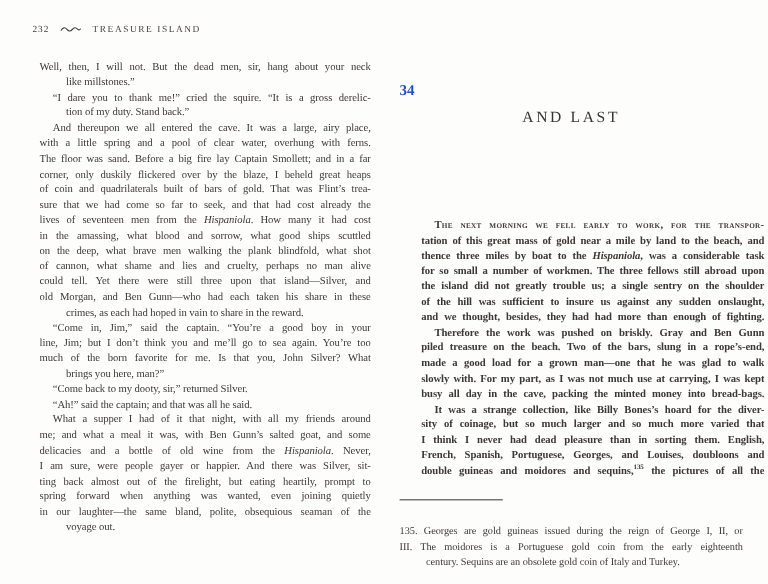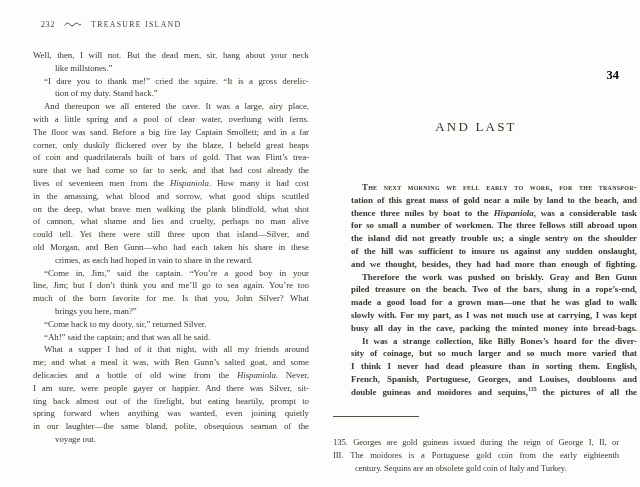--- a/index.html
+++ b/index.html
@@ -6,21 +6,21 @@
   body{
     width:640px;height:487px;overflow:hidden;
     background:#fdfdfc;
     font-family:"Liberation Serif","DejaVu Serif",serif;
     color:#3c3733;
   }
   .spread{position:relative;width:640px;height:487px;}
 
   
   .running-head{
-    position:absolute;left:41px;top:20px;
+    position:absolute;left:27px;top:20px;
     display:flex;align-items:center;
     font-size:7.8px;letter-spacing:1.3px;color:#47413b;
   }
   .running-head .pagenum{margin-right:9px;letter-spacing:0.8px;}
   .running-head .orn{margin-right:9px;display:inline-flex;align-items:center;}
   .running-head .orn svg{display:block;}
 
   
   .textcol{position:absolute;}
   .col-left{left:33px;top:49px;width:276px;}
@@ -34,25 +34,25 @@
   }
   .line.end{text-align-last:left;padding-left:22px;}
   .line.indent{padding-left:11px;}
   .line.smallcaps{font-variant:small-caps;letter-spacing:0.25px;}
   .line i{font-style:italic;}
   .line sup{font-size:5.8px;line-height:0;vertical-align:super;}
 
   
   .chapter-number{
     position:absolute;left:333px;top:68px;width:286px;
-    text-align:right;font-size:12.5px;font-weight:600;color:#000000;
+    text-align:left;font-size:12.5px;font-weight:600;color:#1d4ed8;
   }
   .chapter-title{
     position:absolute;left:333px;top:90px;width:286px;
-    text-align:center;font-size:13px;letter-spacing:2.2px;color:#38332f;margin-top:29px;
+    text-align:center;font-size:13px;letter-spacing:2.2px;color:#38332f;
   }
 
   
   .footnote-rule{
     position:absolute;left:333px;top:416px;width:86px;height:0;
     border-top:1px solid #5a544e;
   }
   .footnote{position:absolute;left:333px;top:436px;width:286px;}
   .footnote .line{font-size:8.6px;height:12.8px;line-height:12.8px;}
 </style>

